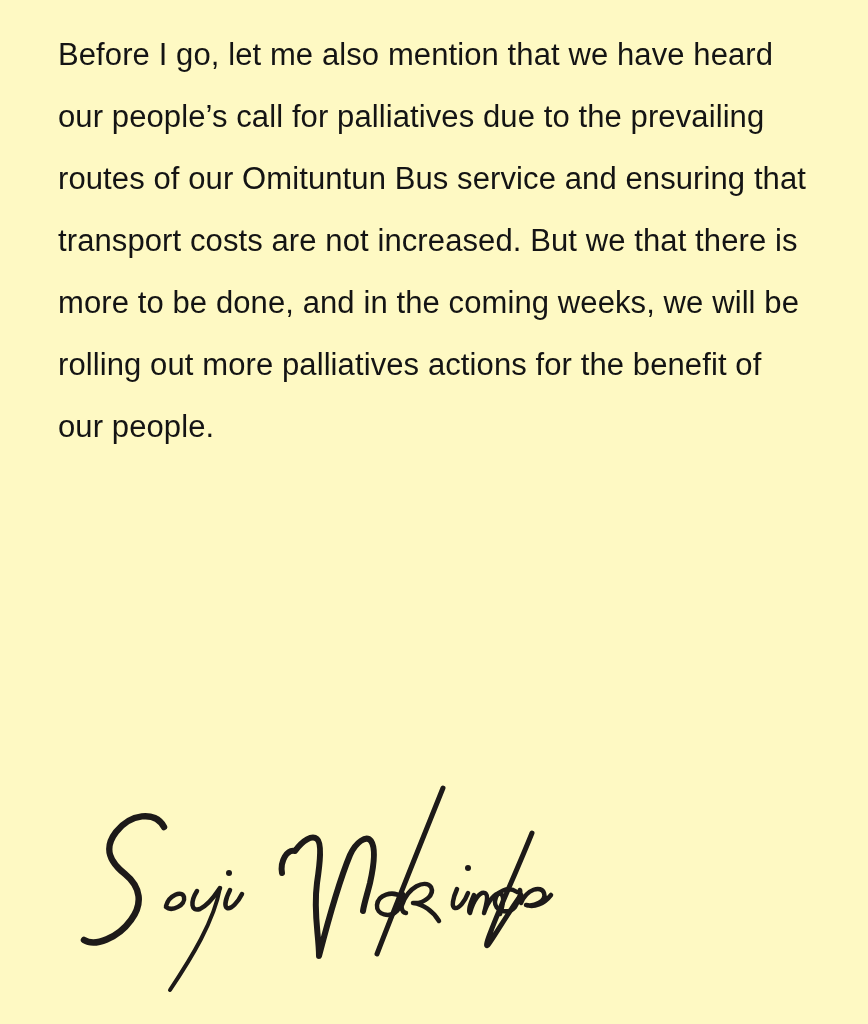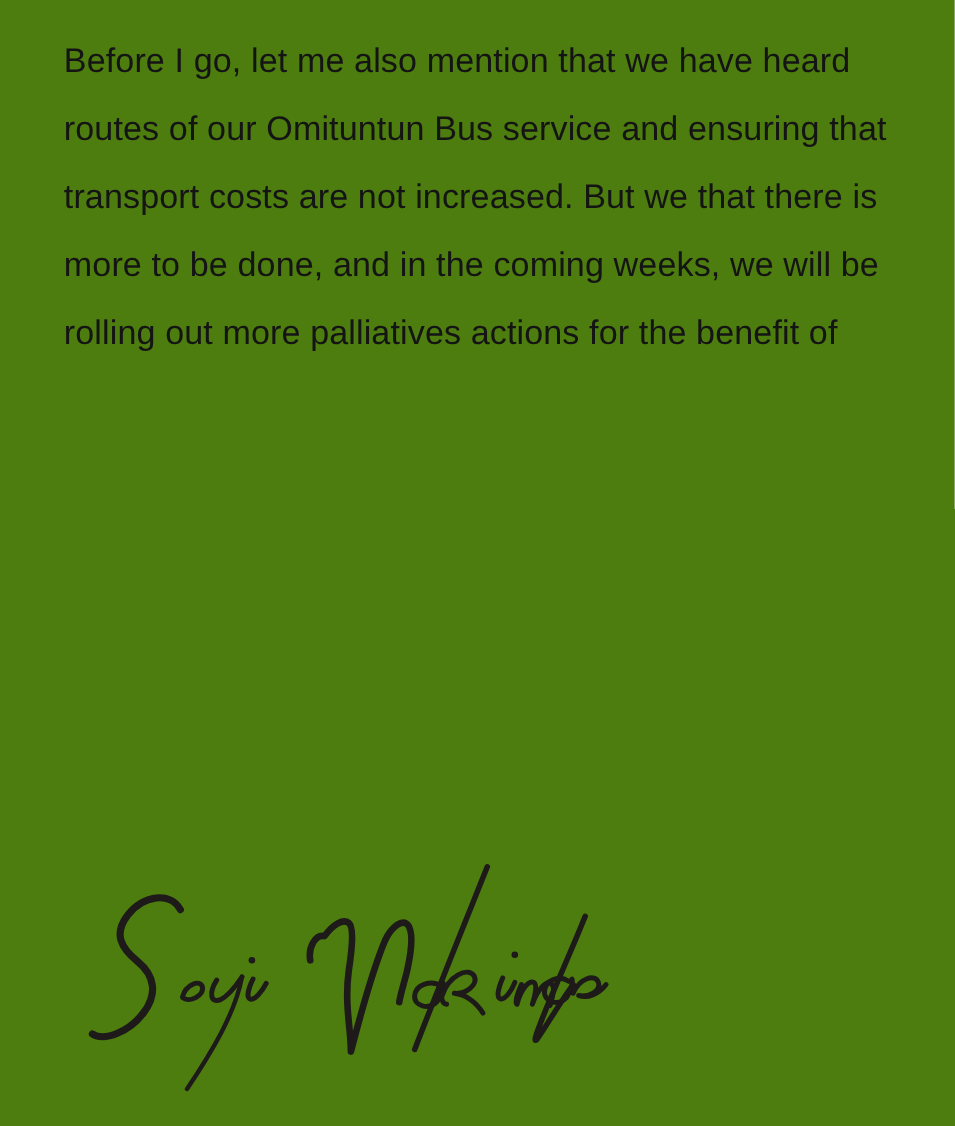--- a/index.html
+++ b/index.html
@@ -38,28 +38,30 @@
     left: 80px;
     top: 785px;
     width: 490px;
     height: 215px;
   }
   .signature path { fill: none; }
 </style>
 </head>
 <body>
 
-<div class="page" style="color: rgb(20, 20, 20); background: #4d7c0f;">
+<div class="page" style="color: rgb(20, 20, 20); background: #fef9c3;">
 
   <div class="letter-body">
     <p class="line">Before I go, let me also mention that we have heard</p>
+    <p class="line">our people’s call for palliatives due to the prevailing</p>
     <p class="line">routes of our Omituntun Bus service and ensuring that</p>
     <p class="line">transport costs are not increased. But we that there is</p>
     <p class="line">more to be done, and in the coming weeks, we will be</p>
     <p class="line">rolling out more palliatives actions for the benefit of</p>
+    <p class="line">our people.</p>
   </div>
 
 
   <svg class="signature" viewBox="0 0 490 215" xmlns="http://www.w3.org/2000/svg" aria-label="Seyi Makinde">
     <g stroke-linecap="round" stroke-linejoin="round">
 
       <path stroke-width="6.5" d="M 84,42 C 75,25 50,29 36,47 C 23,64 30,77 45,89 C 61,102 63,119 51,135 C 38,153 15,162 4,155" stroke="#1d1a19"></path>
 
       <path stroke-width="4.5" d="M 86,121 C 89,110 102,105 104,112 C 106,120 92,127 86,122" stroke="#1d1a19"></path>
 

